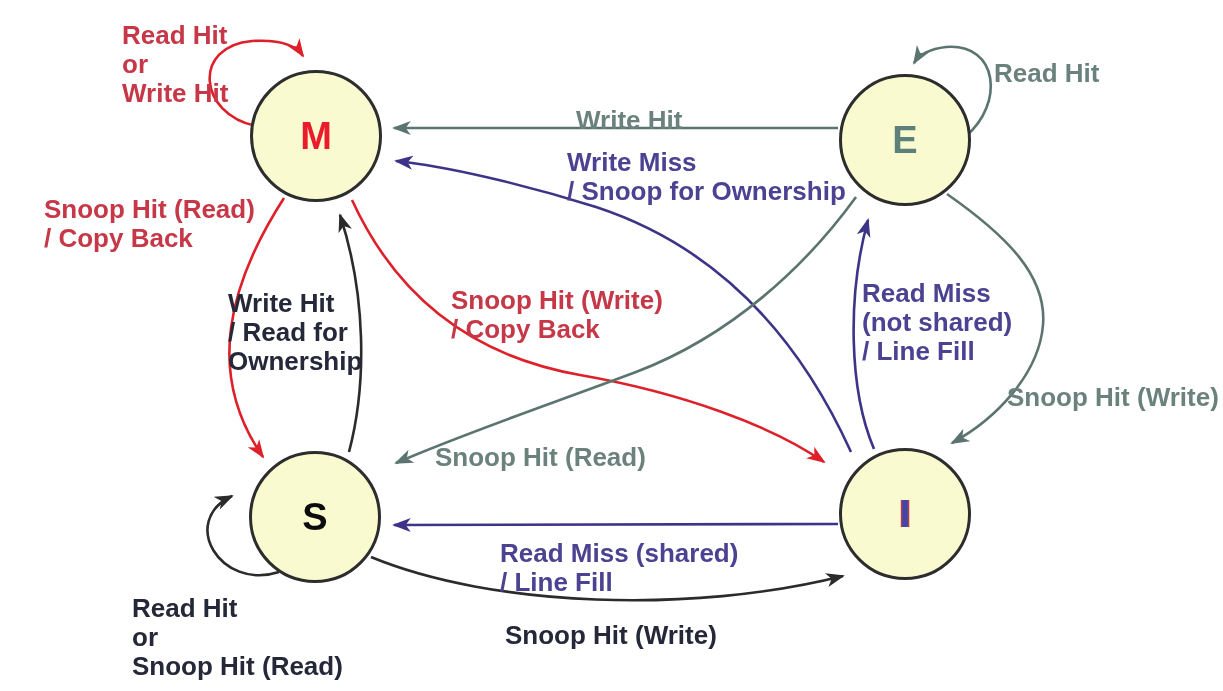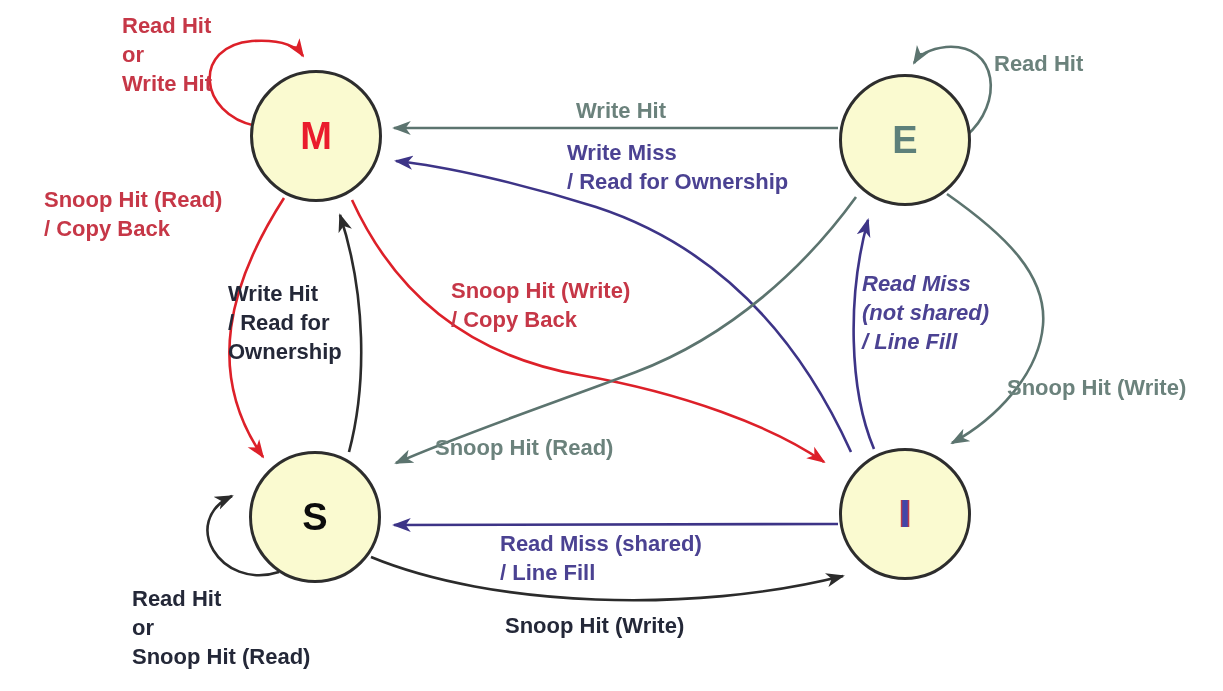--- a/index.html
+++ b/index.html
@@ -36,23 +36,24 @@
     font-weight: bold;
   }
   .state-m { left: 250px; top: 70px;  color: var(--m); }
   .state-e { left: 839px; top: 74px;  color: var(--e); }
   .state-s { left: 249px; top: 451px; color: var(--s); }
   .state-i { left: 839px; top: 448px; color: var(--i);
              text-shadow: -1.5px 0 0 var(--i-edge), 1.5px 0 0 var(--i-edge); }
   .label {
     position: absolute;
     font-weight: bold;
-    font-size: 22px;
+    font-size: 26px;
     line-height: 29px;
     white-space: pre-line;
+    margin-top: 10px;
   }
   .red    { color: var(--red-text); }
   .gray   { color: var(--gray-text); }
   .purple { color: var(--purple-text); }
   .black  { color: var(--black-text); }
   path.wire { fill: none; stroke-width: 2.6px; }
   path.w-red    { stroke: var(--red); }
   path.w-gray   { stroke: var(--gray); }
   path.w-purple { stroke: var(--purple); }
   path.w-black  { stroke: var(--black); }
@@ -104,30 +105,30 @@
   </div>
   <div class="state state-i">
     <span>I</span>
   </div>
 
   <div class="label red" style="left:122px;  top:11px;">Read Hit
 or
 Write Hit</div>
   <div class="label gray" style="left:576px;  top:96px;">Write Hit</div>
   <div class="label purple" style="left:567px;  top:138px;">Write Miss
-/ Read for Ownership</div>
+/ Snoop for Ownership</div>
   <div class="label gray" style="left:994px;  top:49px;">Read Hit</div>
   <div class="label red" style="left:44px;   top:185px;">Snoop Hit (Read)
 / Copy Back</div>
   <div class="label black" style="left:228px;  top:279px;">Write Hit
 / Read for
 Ownership</div>
   <div class="label red" style="left:451px;  top:276px;">Snoop Hit (Write)
 / Copy Back</div>
-  <div class="label purple" style="left:862px;  top:269px;font-style:italic;">Read Miss
+  <div class="label purple" style="left:862px;  top:269px;">Read Miss
 (not shared)
 / Line Fill</div>
   <div class="label gray" style="left:1007px; top:373px;">Snoop Hit (Write)</div>
   <div class="label gray" style="left:435px;  top:433px;">Snoop Hit (Read)</div>
   <div class="label purple" style="left:500px;  top:529px;">Read Miss (shared)
 / Line Fill</div>
   <div class="label black" style="left:505px;  top:611px;">Snoop Hit (Write)</div>
   <div class="label black" style="left:132px;  top:584px;">Read Hit
 or
 Snoop Hit (Read)</div>

